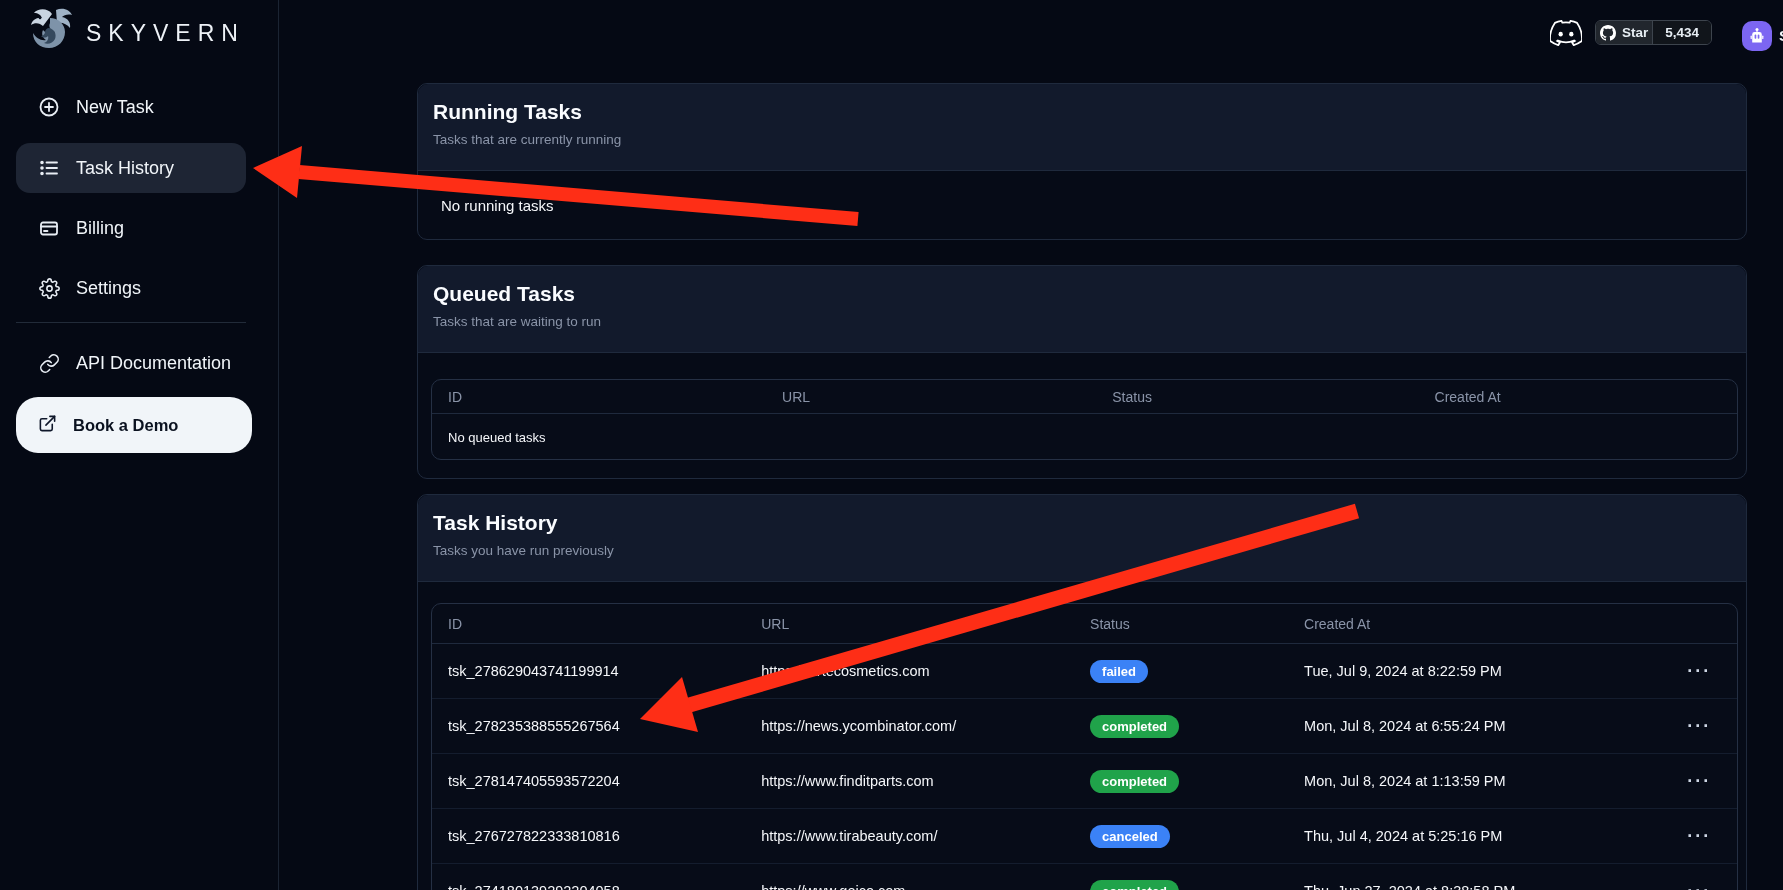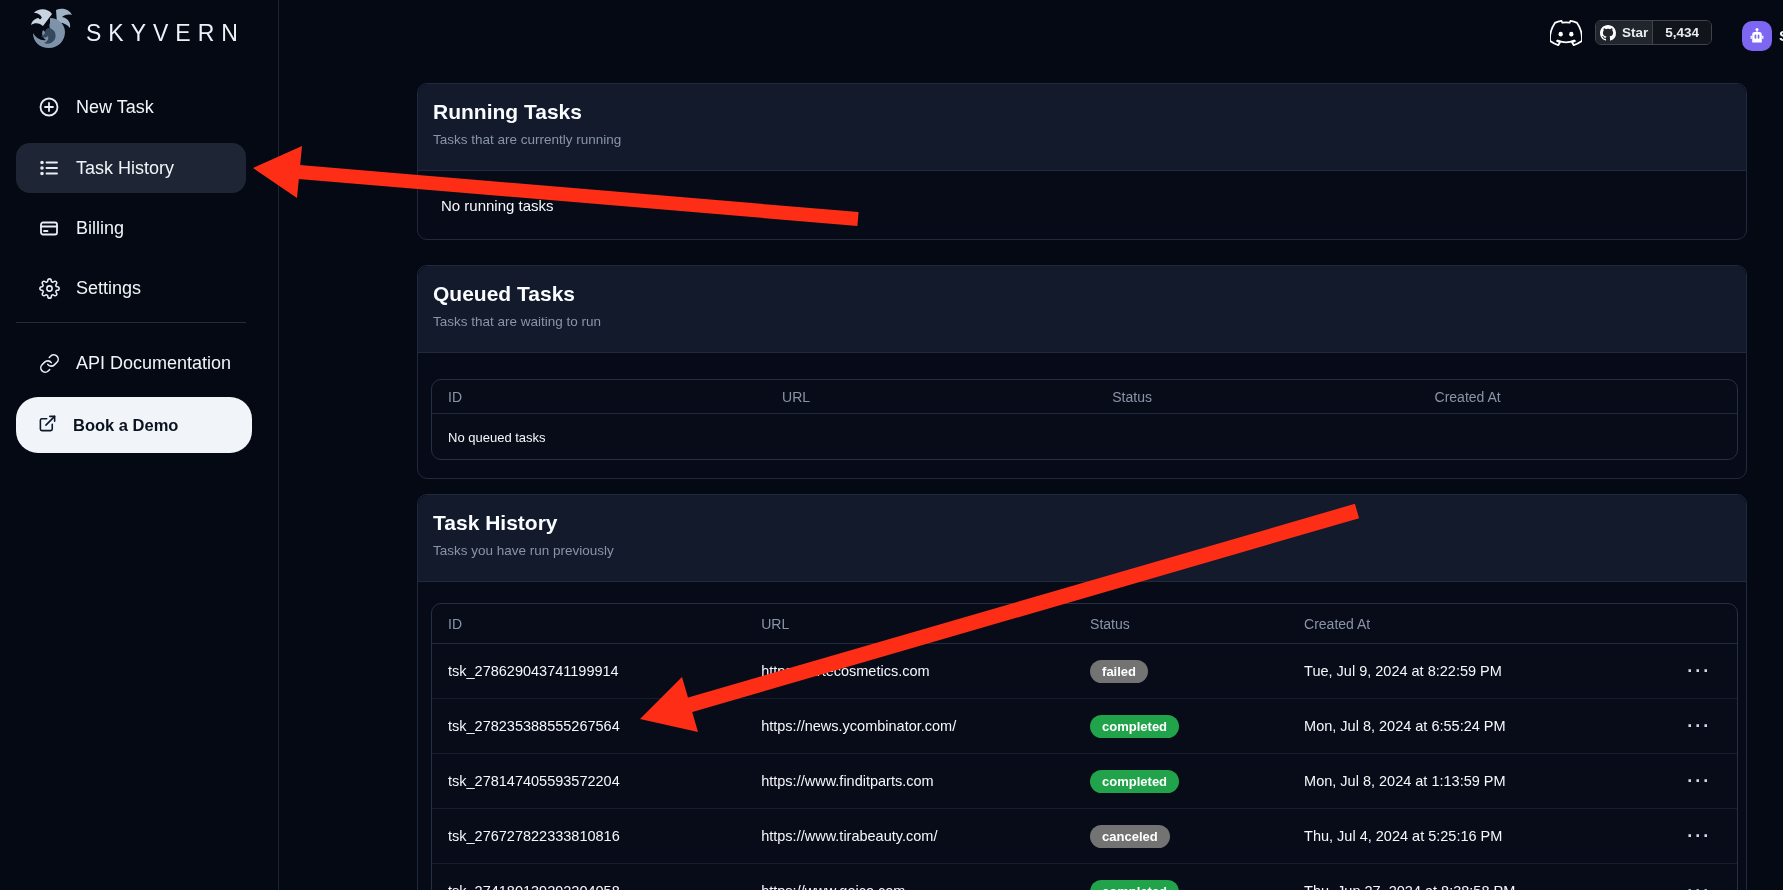--- a/index.html
+++ b/index.html
@@ -75,21 +75,21 @@
   .thead { height:34px; color:#8a94a8; font-size:14px; border-bottom:1px solid #1f2a3d; }
   .h-table .thead { height:40px; }
   .tcell { padding-left:16px; overflow:hidden; white-space:nowrap; }
   .trow { height:55px; font-size:14.5px; color:#f5f7fa; border-bottom:1px solid #141d2e; cursor:pointer; }
   .q-emptyrow { height:46px; display:flex; align-items:center; padding-left:16px; font-size:13px; color:#f5f7fa; }
   .badge {
     display:inline-block; padding:4px 12px; border-radius:12px;
     font-size:13px; font-weight:bold; color:#fff;
   }
   .badge.completed { background:#20a34a; }
-  .badge.failed, .badge.canceled { background:#737373; }
+  .badge.failed, .badge.canceled { background:#3b82f6; }
   .actions-cell { display:flex; justify-content:center; padding-left:0; }
   .dots { color:#cdd6e4; font-size:18px; font-weight:bold; letter-spacing:2px; cursor:pointer; }
 
   
   .overlay { position:absolute; left:0; top:0; pointer-events:none; z-index:60; }
 
   svg.icn-s { stroke:#e8edf4; stroke-width:1.8; fill:none; stroke-linecap:round; stroke-linejoin:round; }
   svg.icn-dark { stroke:#0f172a; stroke-width:2; fill:none; stroke-linecap:round; stroke-linejoin:round; }
 </style>
 </head>

